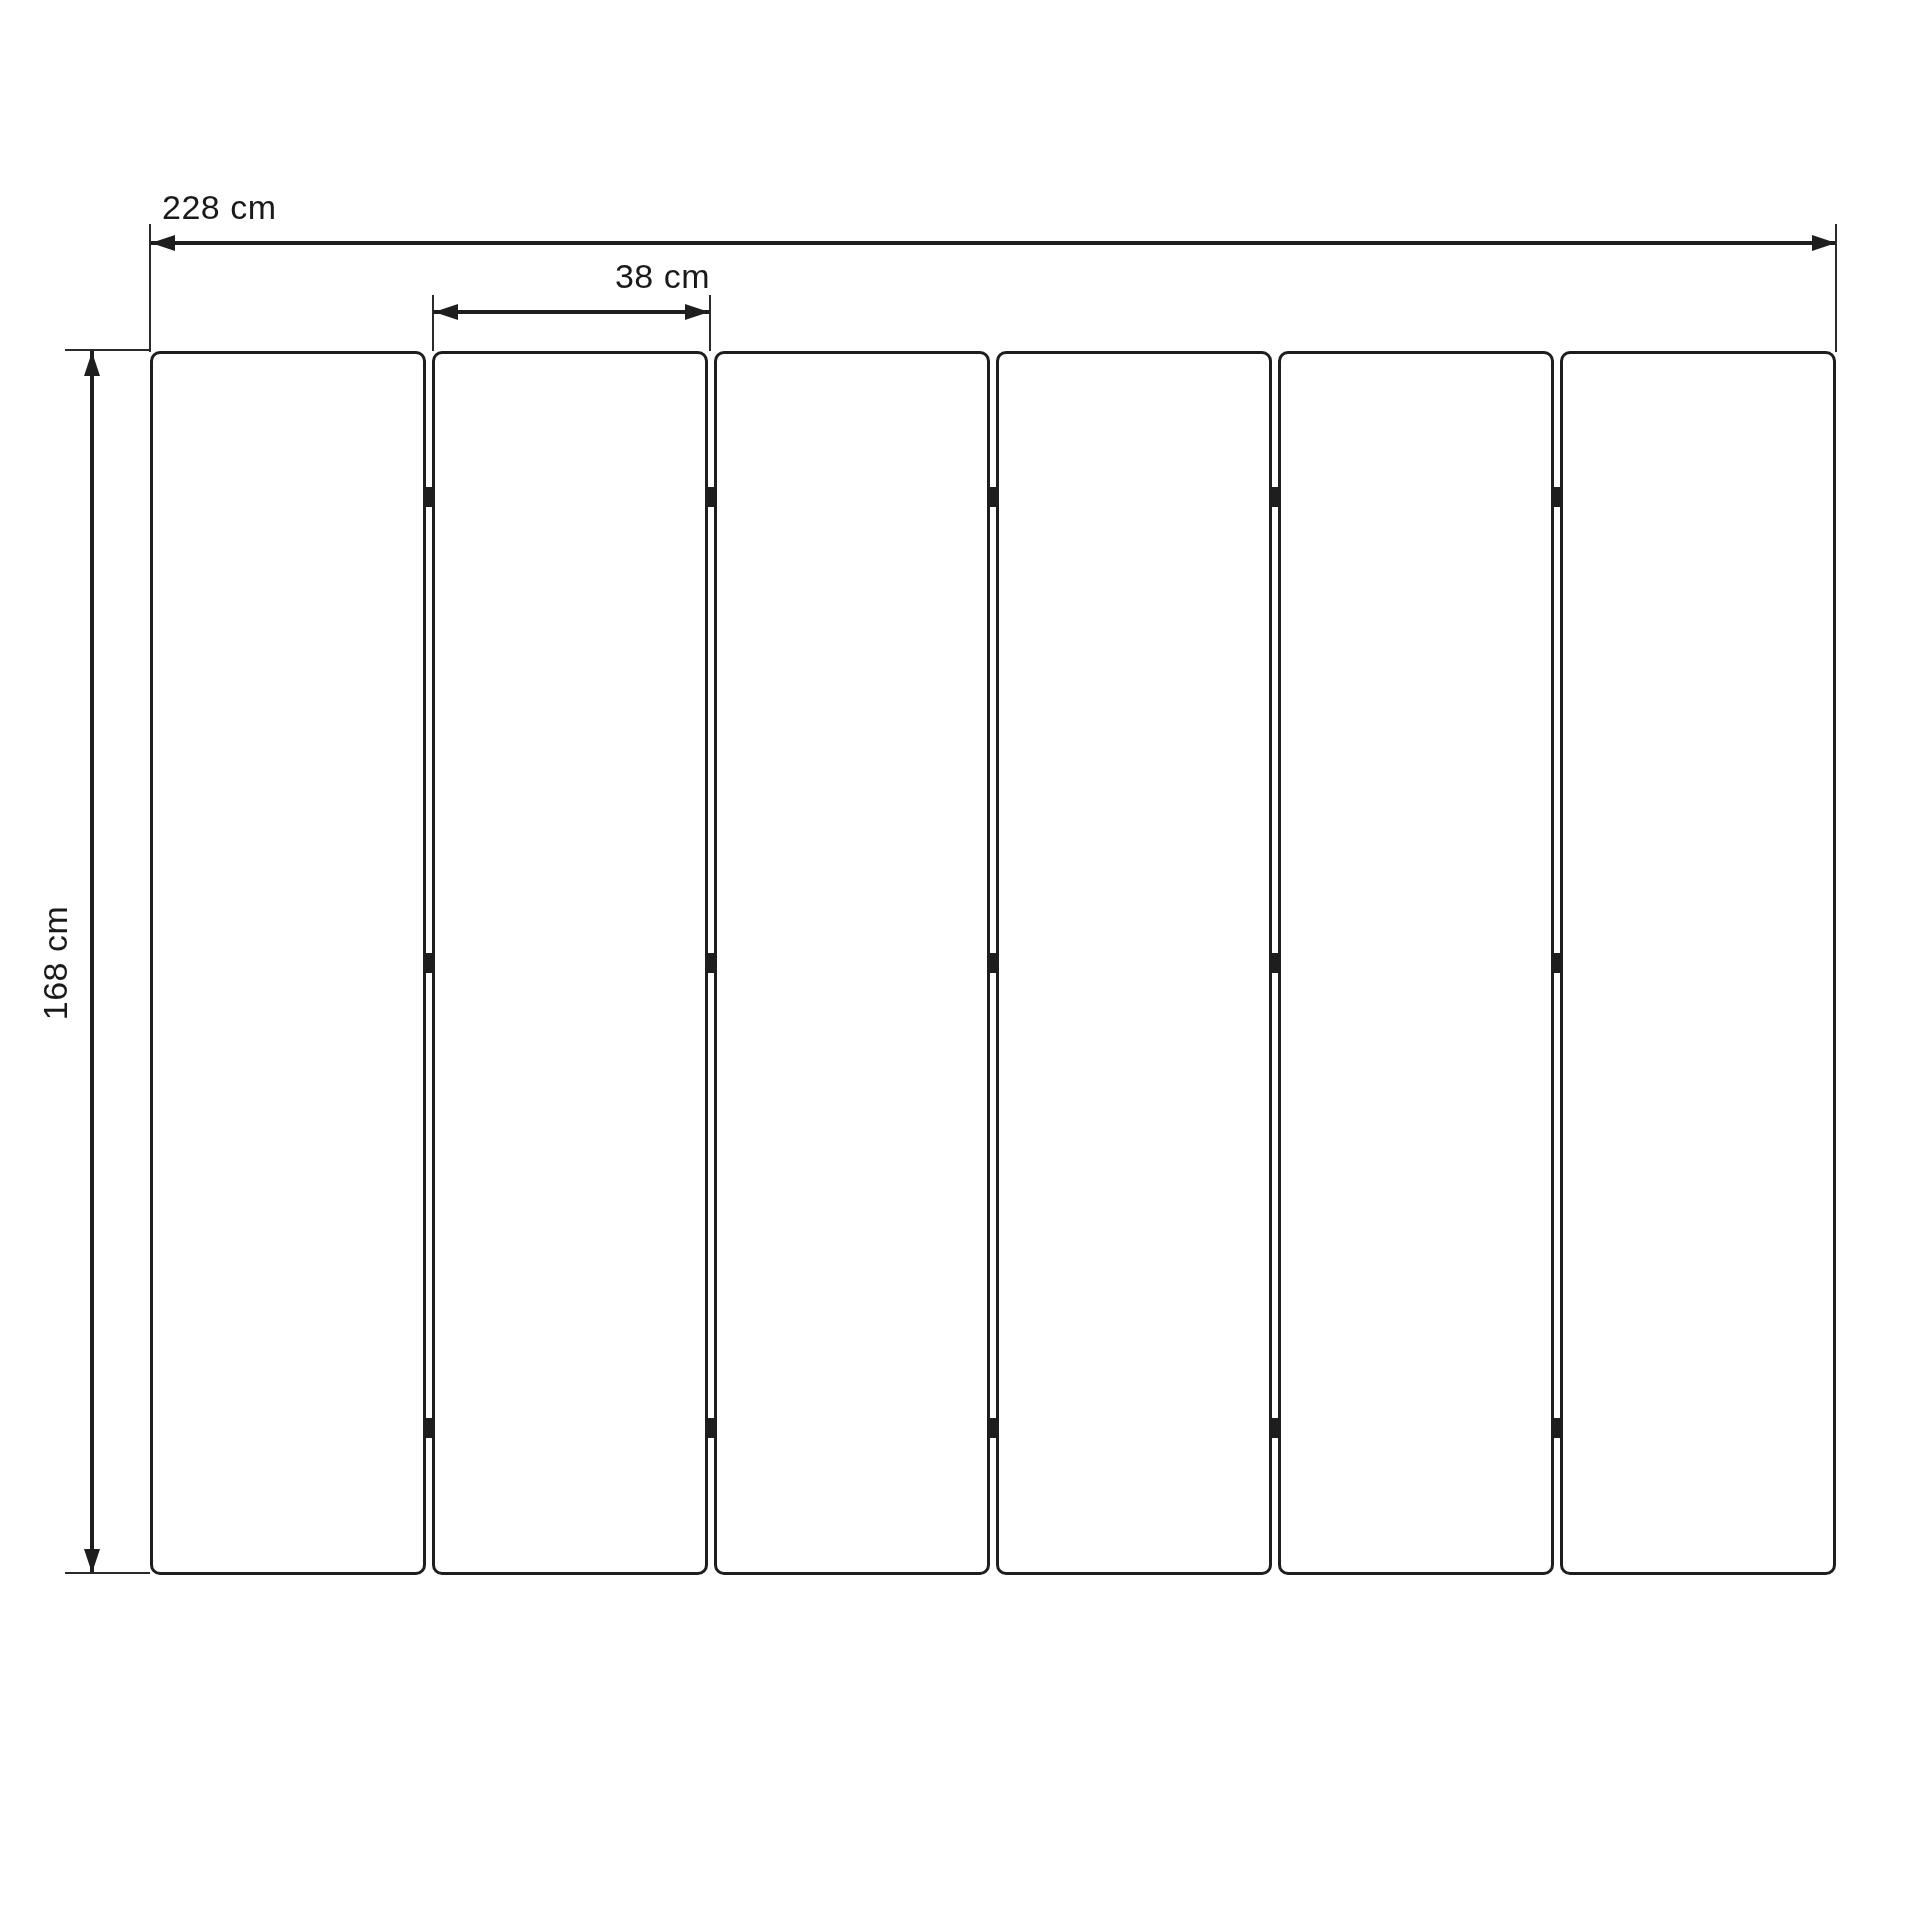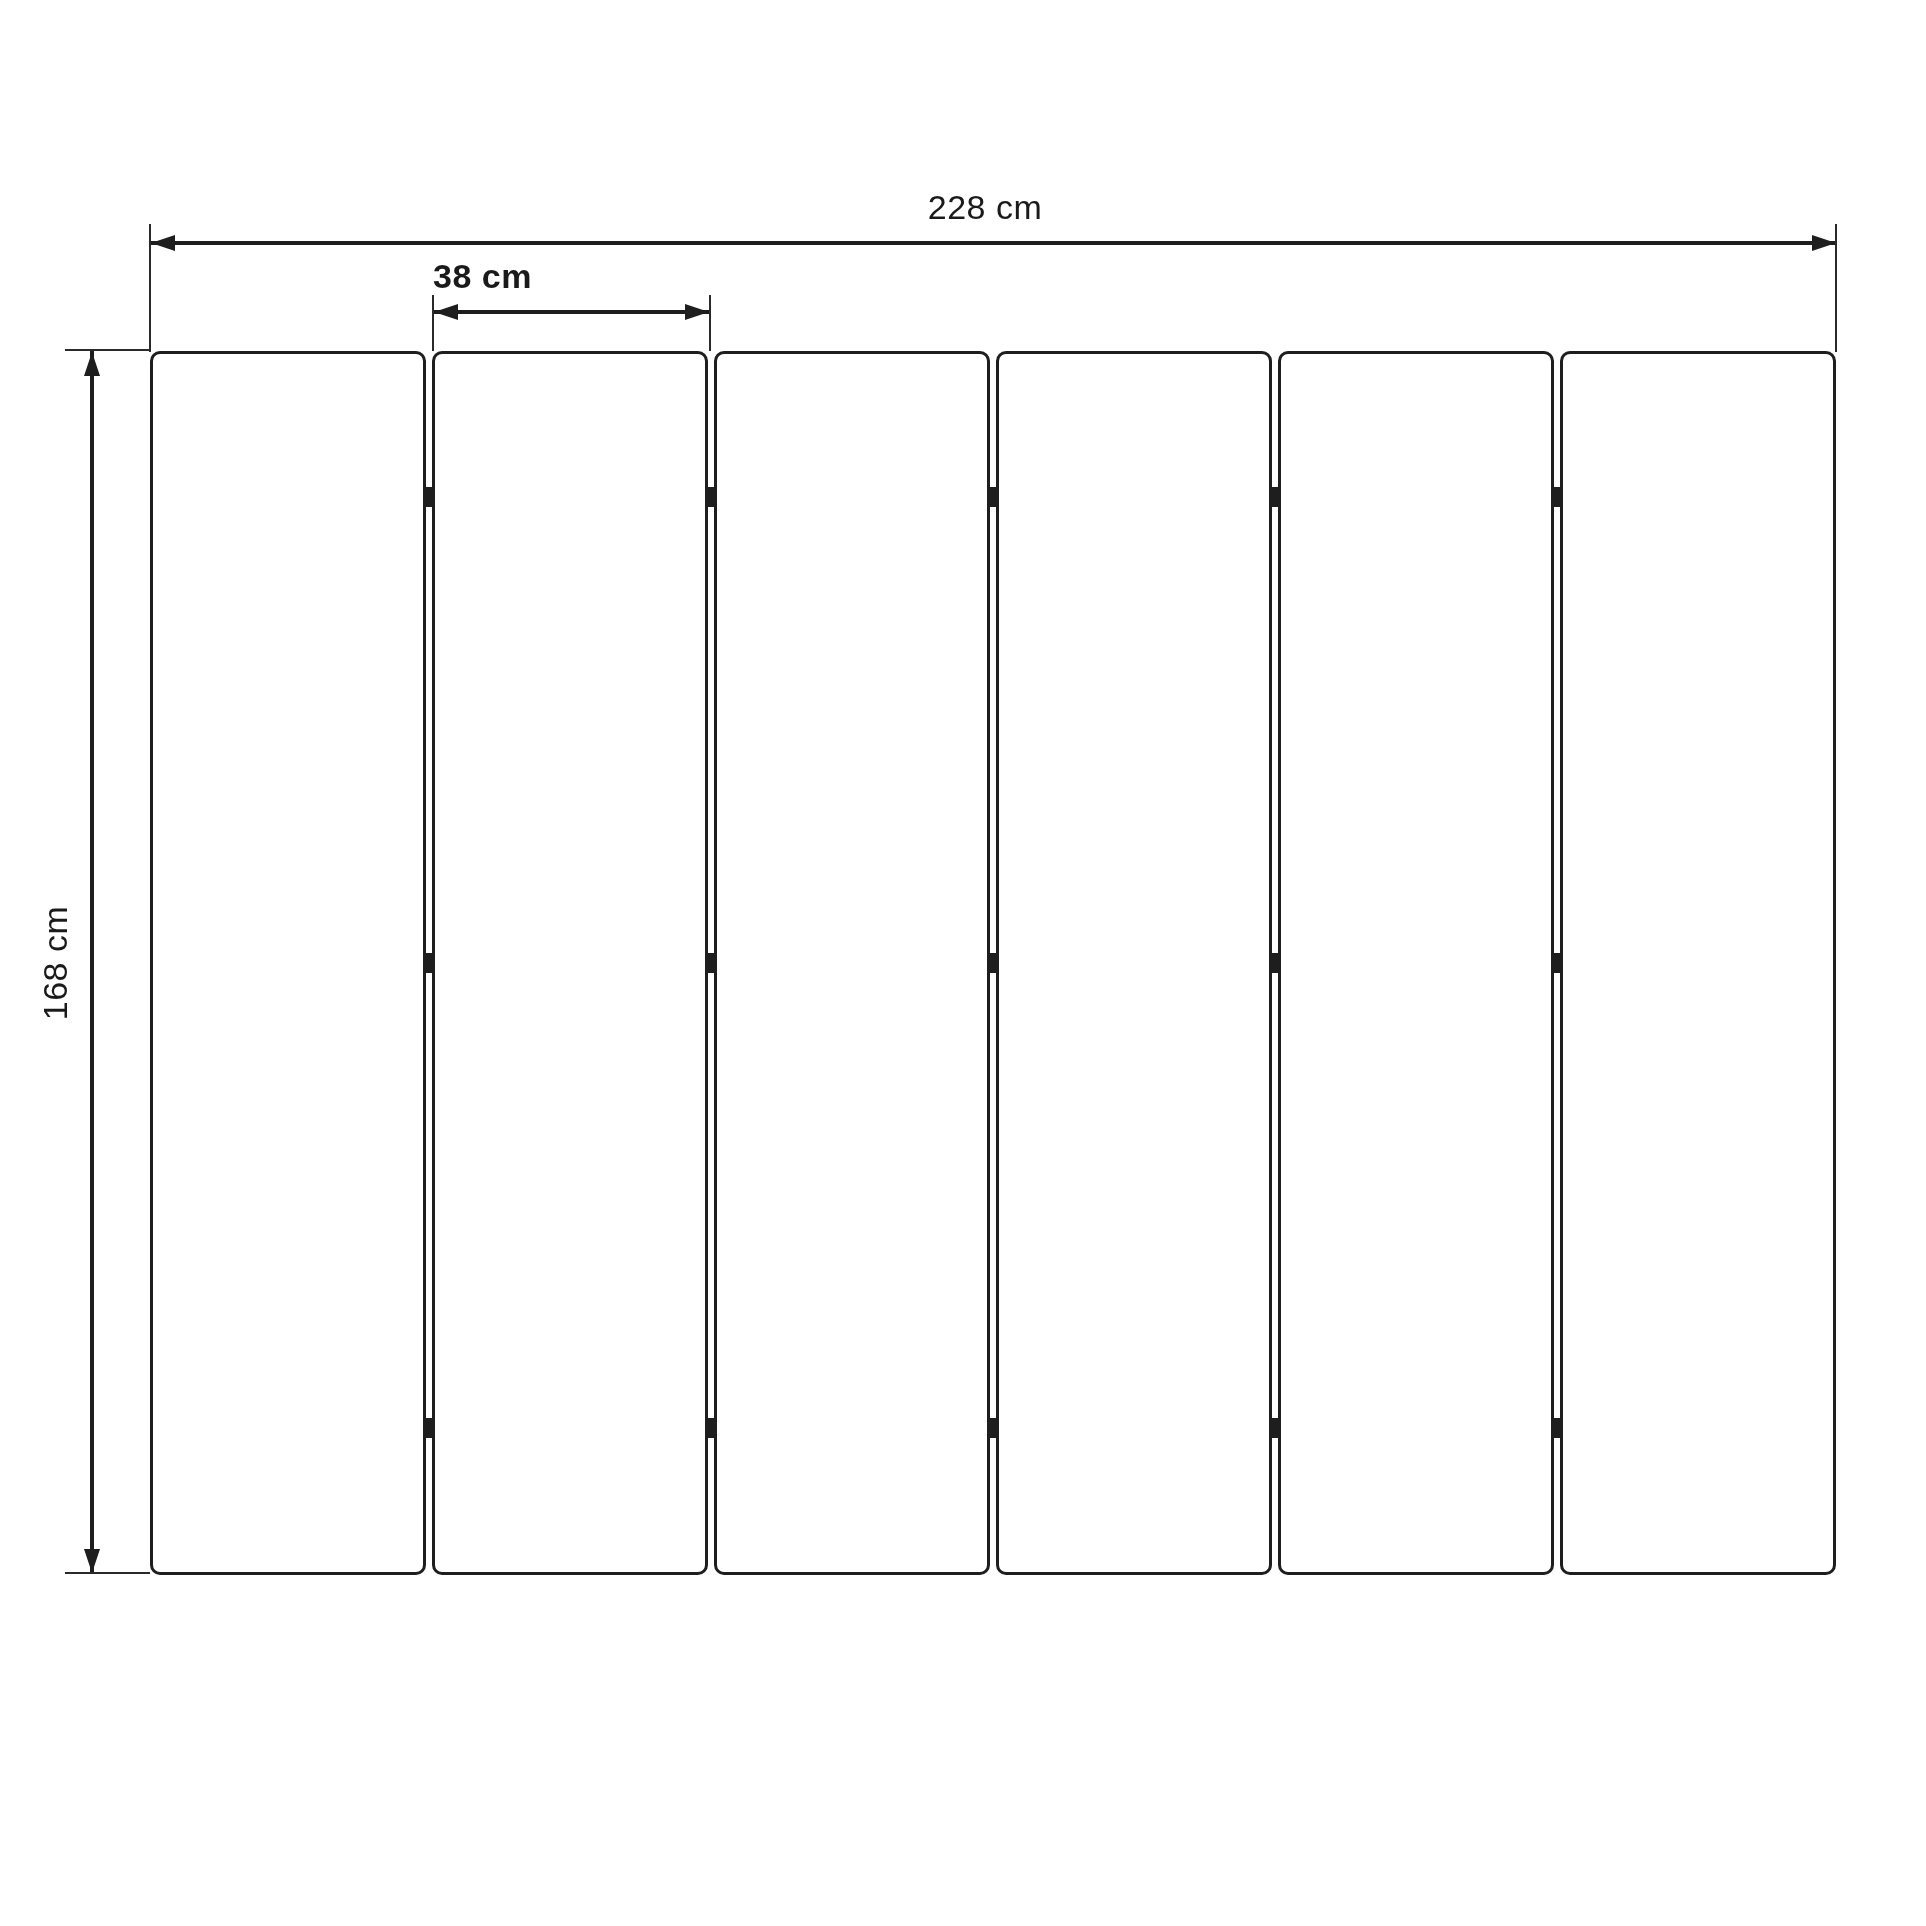--- a/index.html
+++ b/index.html
@@ -51,22 +51,22 @@
   .arr-down{border-left:8px solid transparent;border-right:8px solid transparent;border-top:24px solid var(--line);}
   .arr-total-left{left:151px;top:235px;}
   .arr-total-right{left:1812px;top:235px;}
   .arr-panel-left{left:434px;top:304px;}
   .arr-panel-right{left:685px;top:304px;}
   .arr-height-top{left:84px;top:352px;}
   .arr-height-bottom{left:84px;top:1549px;}
 
   
   .dim-label{position:absolute;font-size:34px;letter-spacing:0.5px;color:#1a1a1a;white-space:nowrap;}
-  .label-total{left:142px;top:188px;width:1686px;text-align:center;}
-  .label-panel{left:433px;top:257px;width:277px;text-align:left;font-weight:bold;}
+  .label-total{left:162px;top:188px;width:1686px;text-align:left;}
+  .label-panel{left:433px;top:257px;width:277px;text-align:right;}
   .label-height{left:55px;top:963px;transform:translate(-50%,-50%) rotate(-90deg);}
 </style>
 </head>
 <body>
 
 <div class="canvas">
 
   <div class="dim-label label-total">228 cm</div>
   <div class="dim-line dim-line-total"></div>
   <div class="arr arr-left arr-total-left"></div>

